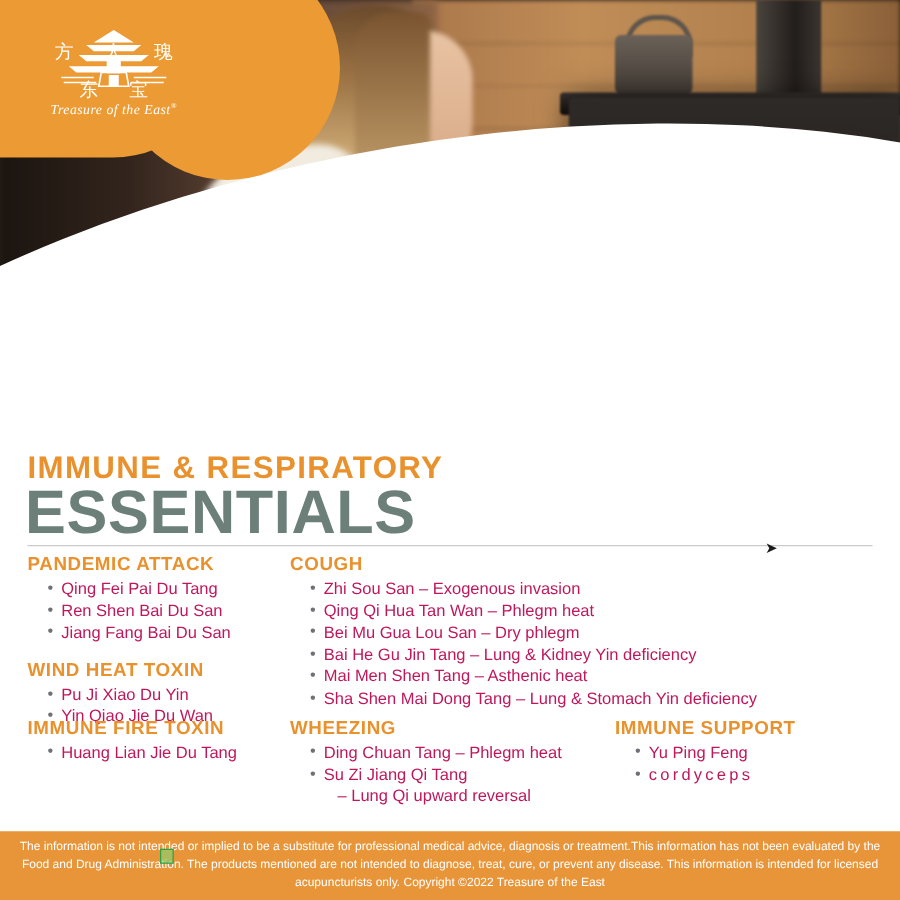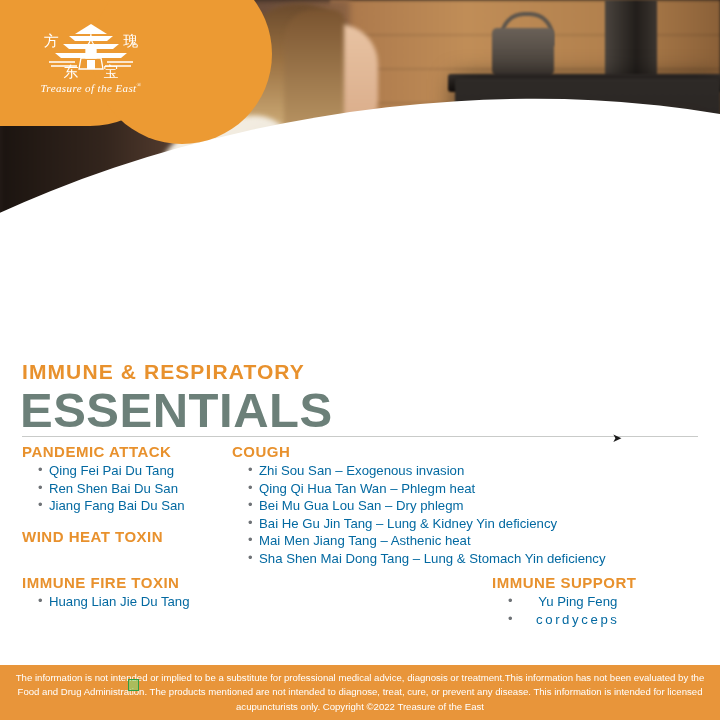--- a/index.html
+++ b/index.html
@@ -230,21 +230,21 @@
   .pagoda svg { display: block; }
   .logo-tagline {
     color: #ffffff; font-family: "Liberation Serif", serif;
     font-style: italic; font-size: 11px; margin-top: 1px; letter-spacing: 0.4px;
   }
   .logo-tagline sup { font-size: 6px; vertical-align: super; }
 
   
   .title-sub {
     position: absolute; left: 22px; top: 360px;
-    color: #E8912D; font-size: 21px; font-weight: bold; letter-spacing: 1.1px;
+    color: #E8912D; font-size: 25px; font-weight: bold; letter-spacing: 1.1px;
   }
   .title-main {
     position: absolute; left: 20px; top: 382px;
     color: #6C8079; font-size: 49px; font-weight: bold; letter-spacing: 0.5px;
   }
   .divider {
     position: absolute; left: 22px; top: 436px; width: 676px; height: 1px;
     background: #c9cbc9;
   }
   .cursor {
@@ -253,36 +253,36 @@
   }
 
   
   .col { position: absolute; }
   .sect-head {
     color: #E8912D; font-size: 15px; font-weight: bold;
     letter-spacing: 0.5px; margin-bottom: 2px;
   }
   ul.items { list-style: none; margin: 0 0 13px 0; padding: 0 0 0 16px; }
   ul.items li {
-    color: #0369a1; font-size: 13.2px; line-height: 17.5px;
+    color: #be185d; font-size: 13.2px; line-height: 17.5px;
     position: relative; padding-left: 11px; white-space: nowrap;
   }
   ul.items li::before {
     content: "\2022"; position: absolute; left: 0; top: -1px;
     color: #6e7276; font-size: 13px;
   }
   ul.items li.cont { padding-left: 22px; }
   ul.items li.cont::before { content: ""; }
   ul.items li.spaced { letter-spacing: 2.6px; }
 
   .col-left   { left: 22px;  top: 443px; }
   .col-mid    { left: 232px; top: 443px; }
   .col-sanjiao{ left: 22px;  top: 574px; }
   .col-wheeze { left: 232px; top: 574px; }
-  .col-immune { left: 492px; top: 574px; text-align: center; }
+  .col-immune { left: 492px; top: 574px; }
 
   
   .footer {
     position: absolute; left: 0; top: 665px; width: 720px; height: 55px;
     background: #E8953A;
     display: flex; align-items: center; justify-content: center;
   }
   .footer p {
     margin: 0; color: #ffffff; font-size: 9.6px; line-height: 14.6px;
     text-align: center; width: 692px;
@@ -417,42 +417,54 @@
     <div>
       <div class="sect-head">PANDEMIC ATTACK</div>
       <ul class="items">
         <li>Qing Fei Pai Du Tang</li>
         <li>Ren Shen Bai Du San</li>
         <li>Jiang Fang Bai Du San</li>
       </ul>
     </div>
     <div>
       <div class="sect-head">WIND HEAT TOXIN</div>
+      <ul class="items">
+        <li>Pu Ji Xiao Du Yin</li>
+        <li>Yin Qiao Jie Du Wan</li>
+      </ul>
     </div>
   </div>
 
   <div class="col col-sanjiao">
     <div class="sect-head">IMMUNE FIRE TOXIN</div>
     <ul class="items">
       <li>Huang Lian Jie Du Tang</li>
     </ul>
   </div>
 
   <div class="col col-mid">
     <div class="sect-head">COUGH</div>
     <ul class="items">
       <li>Zhi Sou San – Exogenous invasion</li>
       <li>Qing Qi Hua Tan Wan – Phlegm heat</li>
       <li>Bei Mu Gua Lou San – Dry phlegm</li>
       <li>Bai He Gu Jin Tang – Lung &amp; Kidney Yin deficiency</li>
-      <li>Mai Men Jiang Tang – Asthenic heat</li>
+      <li>Mai Men Shen Tang – Asthenic heat</li>
       <li>Sha Shen Mai Dong Tang – Lung &amp; Stomach Yin deficiency</li>
     </ul>
   </div>
 
+  <div class="col col-wheeze">
+    <div class="sect-head">WHEEZING</div>
+    <ul class="items">
+      <li>Ding Chuan Tang – Phlegm heat</li>
+      <li>Su Zi Jiang Qi Tang</li>
+      <li class="cont">– Lung Qi upward reversal</li>
+    </ul>
+  </div>
 
   <div class="col col-immune">
     <div class="sect-head">IMMUNE SUPPORT</div>
     <ul class="items">
       <li>Yu Ping Feng</li>
       <li class="spaced">cordyceps</li>
     </ul>
   </div>
 
   <div class="footer">

